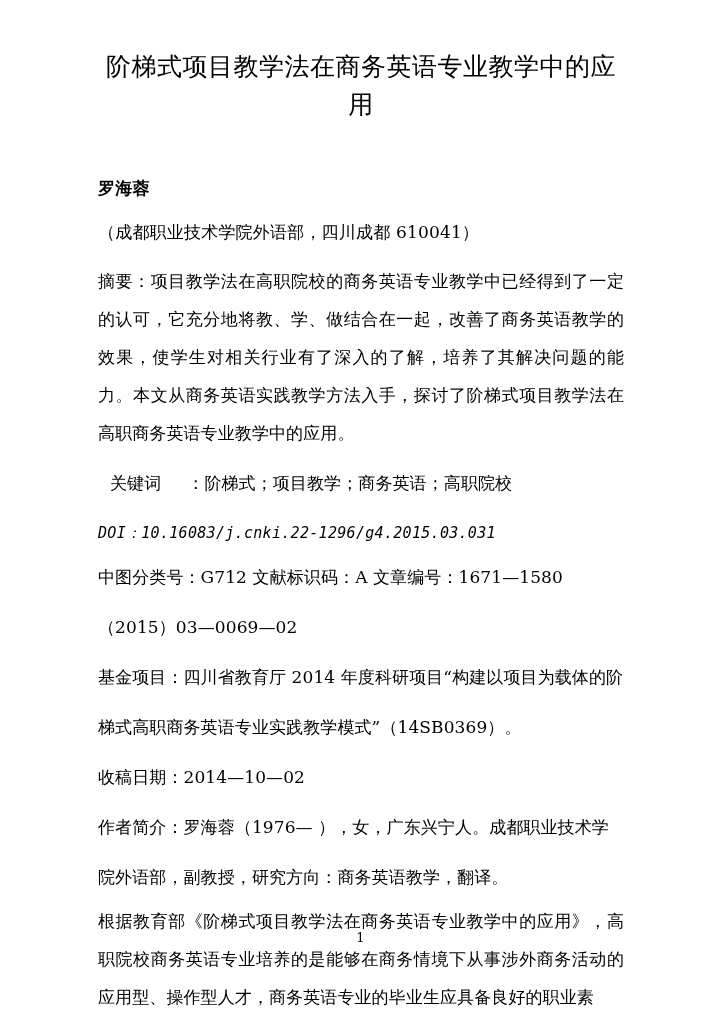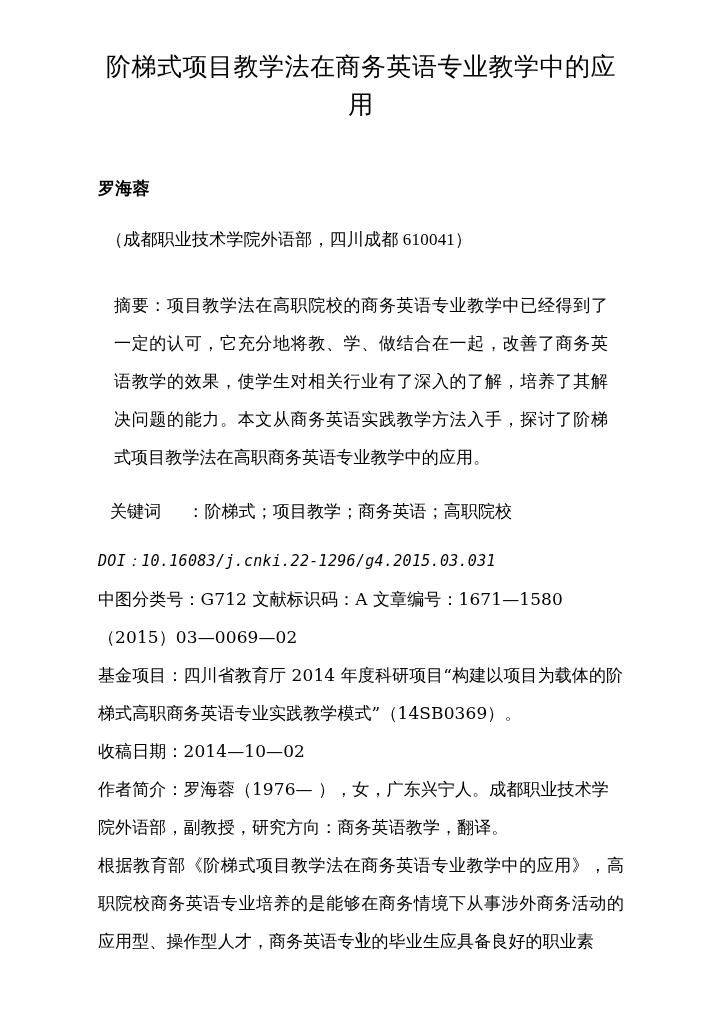--- a/index.html
+++ b/index.html
@@ -38,29 +38,28 @@
     font-size: 17px;
     line-height: 24px;
     margin: 0;
     padding-top: 52px;
     letter-spacing: 0.2px;
     font-weight: bold;
   }
   .affiliation {
     font-size: 17px;
     line-height: 24px;
-    margin: 8px;
+    margin: 0;
     padding-top: 20px;
     letter-spacing: 0.2px;
-    font-family: Liberation Serif, serif;
   }
   .para {
     font-size: 17px;
     line-height: 38px;
-    margin: 16px;
+    margin: 0;
     text-align: justify;
     text-justify: inter-ideograph;
     letter-spacing: 0.1px;
   }
   .para.abstract {
     padding-top: 18px;
   }
   .keywords {
     font-size: 17px;
     line-height: 38px;
@@ -74,21 +73,21 @@
   .meta-mono {
     font-family: "DejaVu Sans Mono", "Liberation Mono", monospace;
     font-size: 15px;
     line-height: 38px;
     margin: 0;
     letter-spacing: 0.3px;
     font-style: italic;
   }
   .meta-line {
     font-size: 17px;
-    line-height: 38px;
+    line-height: 50px;
     margin: 0;
     letter-spacing: 0.1px;
   }
   .body-para {
     font-size: 17px;
     line-height: 38px;
     margin: 0;
     text-align: justify;
     text-justify: inter-ideograph;
     letter-spacing: 0.1px;

